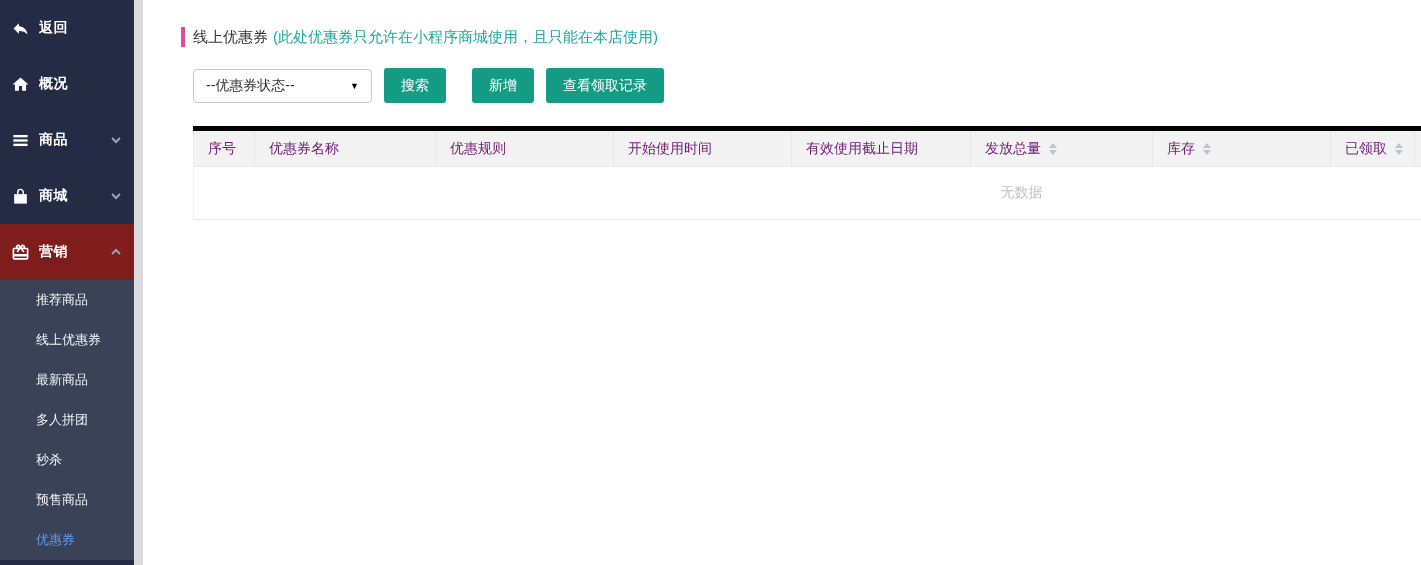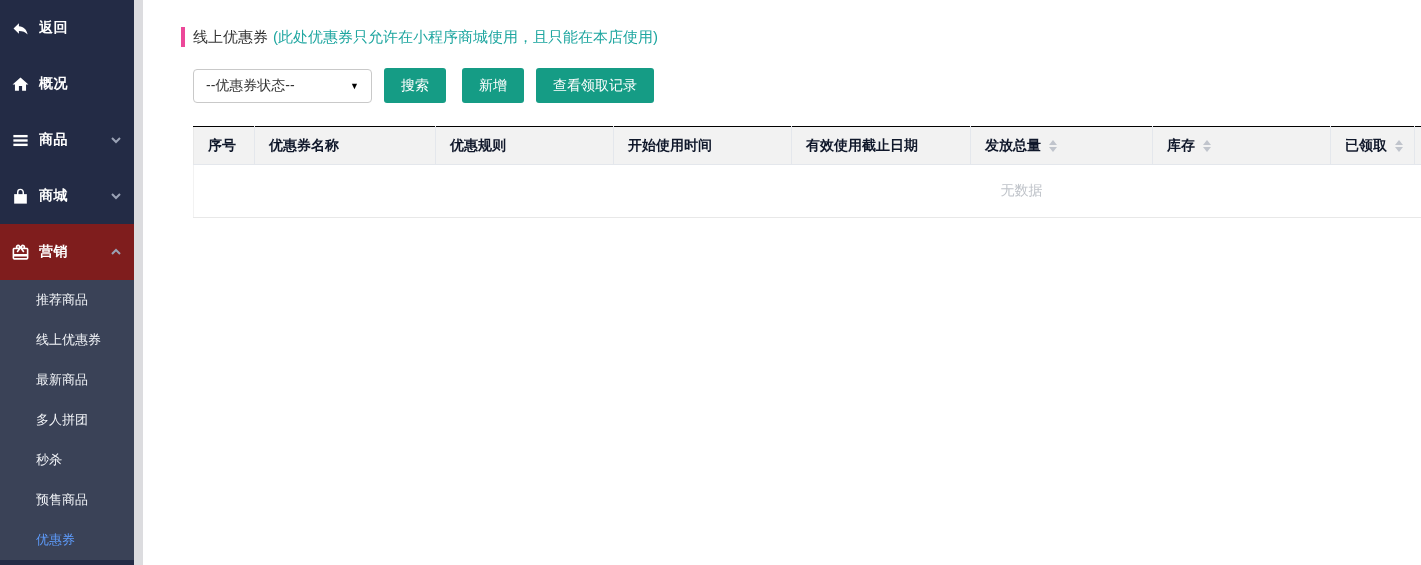--- a/index.html
+++ b/index.html
@@ -40,29 +40,29 @@
   .controls { margin-top:21px; display:flex; align-items:center; }
   .select-box { width:179px; height:34px; border:1px solid #c9c9c9; border-radius:4px;
                 background:#fff; display:flex; align-items:center; padding:0 12px;
                 font-size:14px; color:#333; cursor:pointer; position:relative; }
   .select-box .caret { position:absolute; right:12px; top:50%; transform:translateY(-50%);
                        font-size:9px; color:#000; }
   .btn { height:35px; background:#159c85; color:#fff; border:none; border-radius:3px;
          font-size:14px; padding:0 17px; cursor:pointer;
          font-family:"Liberation Sans","DejaVu Sans",sans-serif; }
   .btn-search { margin-left:12px; }
-  .btn-add { margin-left:16px; }
+  .btn-add { margin-left:26px; }
   .btn-records { margin-left:12px; }
 
   
   .table-wrap { margin-top:23px; width:1228px; overflow:hidden; }
   table { border-collapse:collapse; table-layout:fixed; width:1656px; }
-  thead th { height:38px; background:#f2f2f2; font-size:14px; font-weight:700;
-             color:#0f172a; text-align:left; padding-left:14px;
-             border-top:1px solid #000000; border-bottom:1px solid #e4e7ec;
+  thead th { height:38px; background:#f2f2f2; font-size:14px; font-weight:400;
+             color:#701a75; text-align:left; padding-left:14px;
+             border-top:5px solid #000000; border-bottom:1px solid #e4e7ec;
              border-right:1px solid #e4e7ec; white-space:nowrap; }
   thead th:first-child { border-left:1px solid #e8e8e8; }
   thead th:last-child { border-right:none; }
   tbody td { height:53px; border-bottom:1px solid #e8e8e8; text-align:center;
              font-size:14px; color:#bfc3c9; }
   tbody tr td:first-child { border-left:1px solid #f2f2f2; }
 
   .th-inner { display:inline-flex; align-items:center; }
   .sort { display:inline-flex; flex-direction:column; margin-left:8px; row-gap:2px; }
   .tri { width:0; height:0; border-left:4px solid transparent; border-right:4px solid transparent; }

